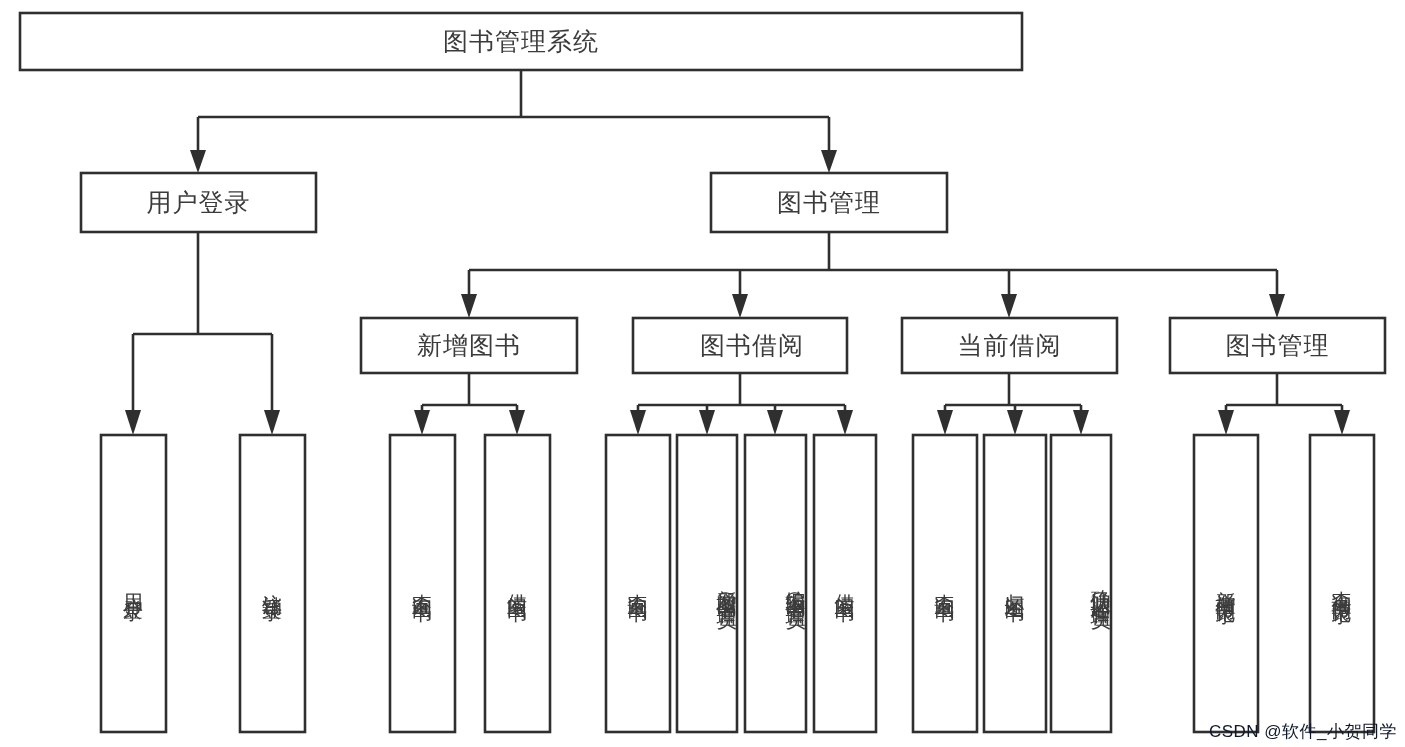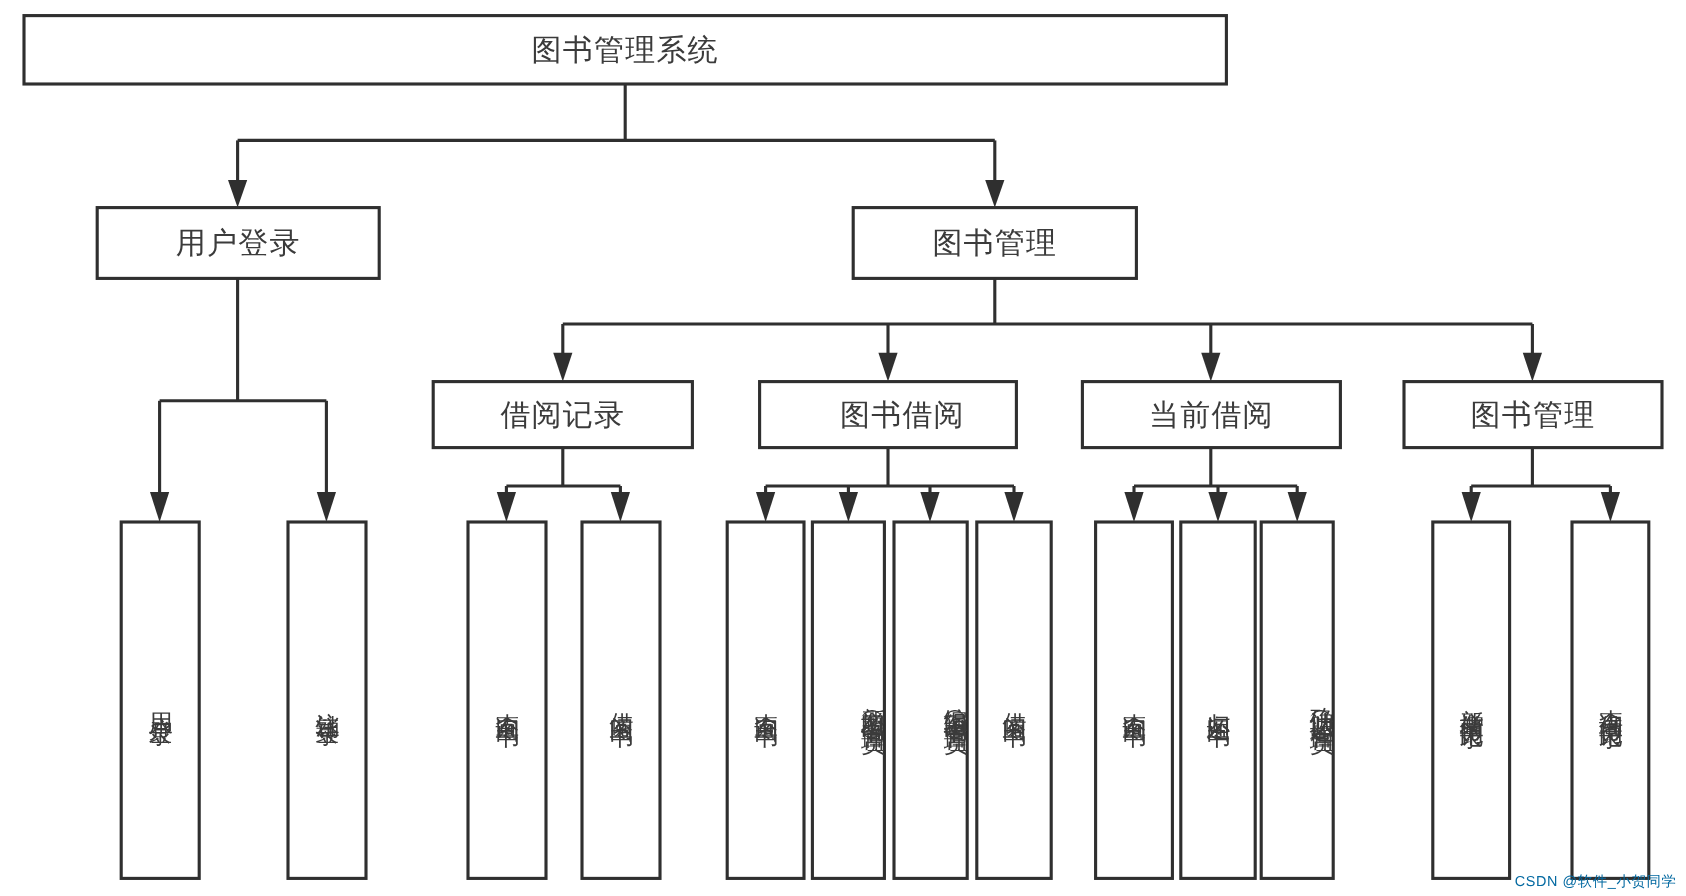--- a/index.html
+++ b/index.html
@@ -61,22 +61,22 @@
     writing-mode: vertical-rl;
     text-orientation: upright;
     letter-spacing: 3px;
     line-height: 1;
     pointer-events: none;
   }
   .watermark {
     position: absolute;
     right: 8px;
     bottom: 4px;
-    font-size: 12px;
-    color: #0369a1;
+    font-size: 17px;
+    color: #0f172a;
     letter-spacing: 0.5px;
     white-space: nowrap;
     pointer-events: none;
   }
 </style>
 </head>
 <body>
 
 <div id="diagram-root">
 
@@ -182,21 +182,21 @@
 
     <rect class="node-box" x="1194" y="435" width="64" height="297"></rect>
     <rect class="node-box" x="1310" y="435" width="64" height="297"></rect>
   </svg>
 
   <div class="node-label-h" style="left:20px; top:13px; width:1002px; height:57px;">图书管理系统</div>
 
   <div class="node-label-h" style="left:81px; top:173px; width:235px; height:59px;">用户登录</div>
   <div class="node-label-h" style="left:711px; top:173px; width:236px; height:59px;">图书管理</div>
 
-  <div class="node-label-h" style="left:361px; top:318px; width:216px; height:55px;">借阅记录</div>
+  <div class="node-label-h" style="left:361px; top:318px; width:216px; height:55px;">新增图书</div>
   <div class="node-label-h" style="left:633px; top:318px; width:214px; height:55px;padding-left:12px;">图书借阅</div>
   <div class="node-label-h" style="left:902px; top:318px; width:215px; height:55px;border-radius:23px;">当前借阅</div>
   <div class="node-label-h" style="left:1170px; top:318px; width:215px; height:55px;">图书管理</div>
 
   <div class="node-label-v" style="left:101px; top:435px; width:65px; height:297px;">用户登录</div>
   <div class="node-label-v" style="left:240px; top:435px; width:65px; height:297px;">注销登录</div>
 
   <div class="node-label-v" style="left:390px; top:435px; width:65px; height:297px;">查询图书</div>
   <div class="node-label-v" style="left:485px; top:435px; width:65px; height:297px;">借阅图书</div>
 

